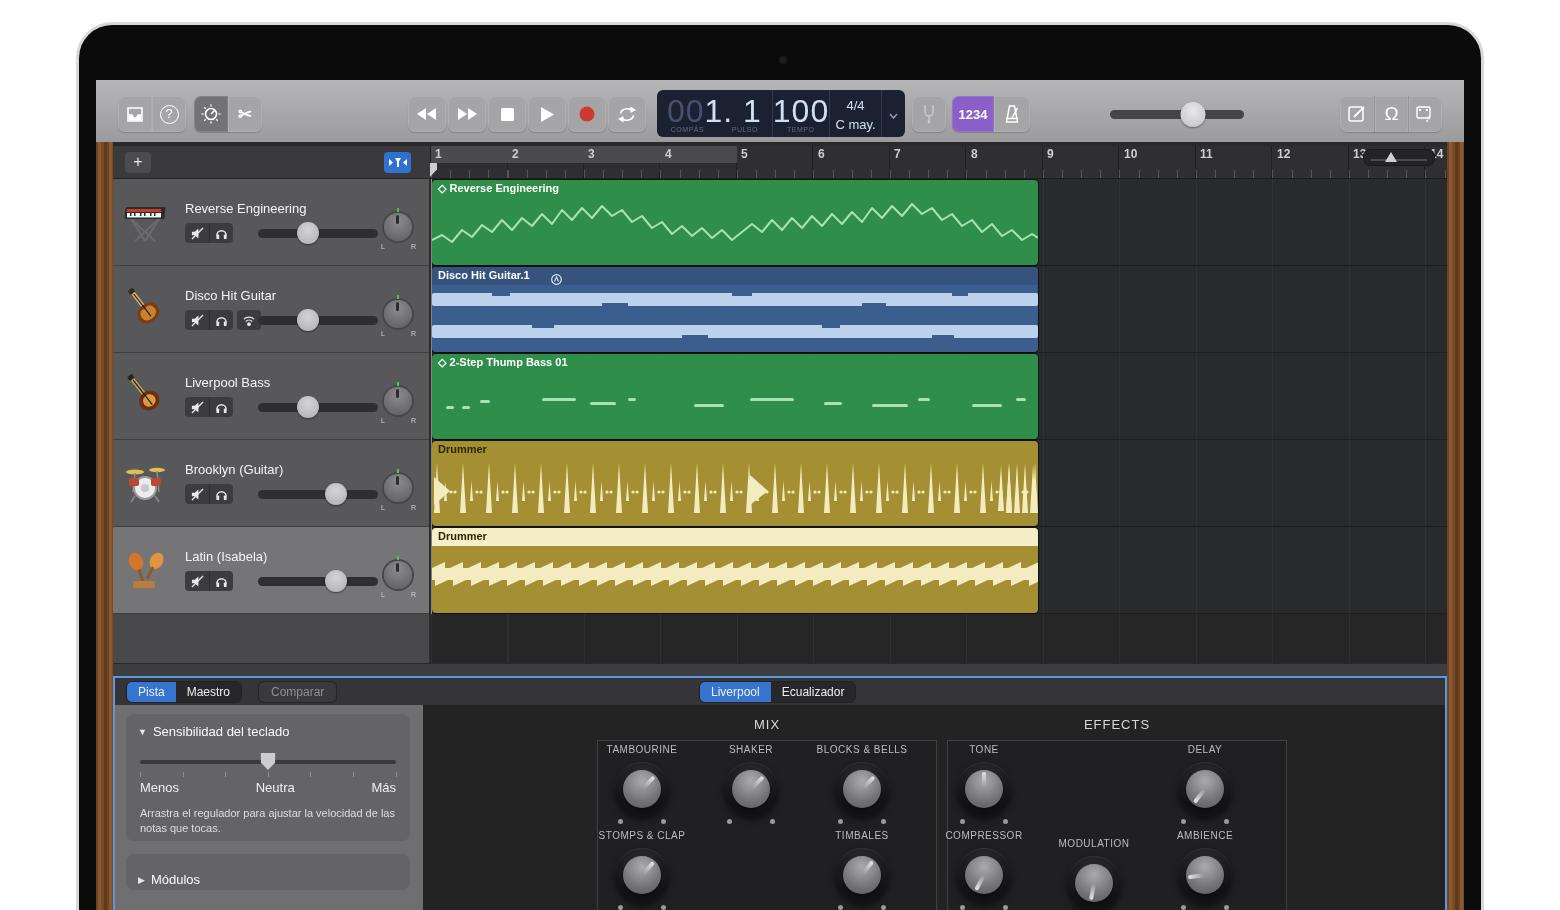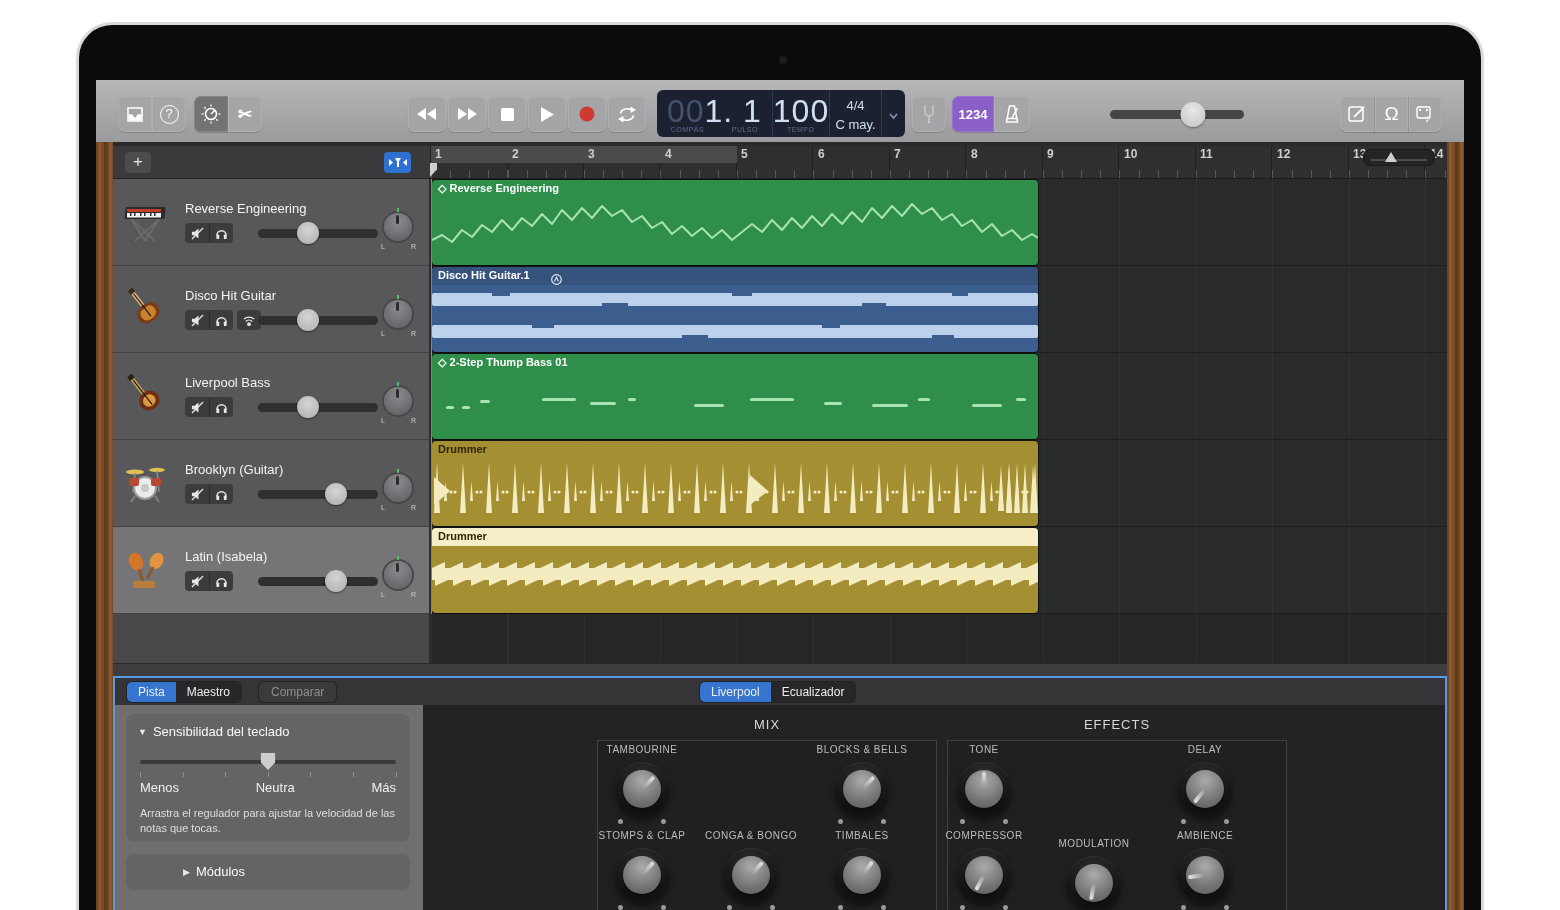--- a/index.html
+++ b/index.html
@@ -135,21 +135,21 @@
   .pb-title { position:absolute; left:12px; top:10px; font-size:13px; color:#fafafa; }
   .disc { font-size:9px; color:#e8e8ea; margin-right:6px; vertical-align:1px; }
   .sens-track { position:absolute; left:14px; top:46px; width:256px; height:4px; border-radius:2px; background:#3a3a3c; }
   .sens-handle { position:absolute; top:-7px; width:15px; height:17px; transform:translateX(-50%);
                  background:#cdcdcf; clip-path:polygon(0 0,100% 0,100% 55%,50% 100%,0 55%); }
   .sens-ticks { position:absolute; left:14px; top:58px; width:257px; height:5px;
                 background:repeating-linear-gradient(90deg,#8d8d8f 0 1px,transparent 1px 42.6px); }
   .sens-lbls { position:absolute; left:14px; top:66px; width:256px; display:flex; justify-content:space-between;
                font-size:13px; color:#f0f0f2; }
   .sens-help { position:absolute; left:14px; top:92px; width:256px; font-size:11px; line-height:1.35; color:#dedee0; }
-  .mods .pb-title { top:10px;margin-left:45px; }
+  .mods .pb-title { top:18px; }
 
   .smart { position:absolute; left:308px; top:27px; right:0; bottom:0; background:#232324; }
   .sec-title { position:absolute; top:12px; font-size:13px; letter-spacing:1px; color:#d8d8da; transform:translateX(-50%); }
   .sec-box { position:absolute; top:35px; bottom:0; background:#202022; border:1px solid #404042; border-bottom:none; }
   .box-mix { left:174px; width:340px; }
   .box-fx { left:524px; width:340px; }
   .knob { position:absolute; width:110px; text-align:center; }
   .knob-label { font-size:10px; letter-spacing:.5px; color:#bdbdbf; height:14px; white-space:nowrap; }
   .knob-body { position:relative; width:54px; height:54px; margin:4px auto 0; border-radius:50%;
                background:radial-gradient(circle at 50% 32%, #323234, #121214 72%);
@@ -729,46 +729,46 @@
             <div class="knob-body">
                 <div class="knob-cap">
                   <div class="knob-rot" style="transform: rotate(45deg);">
                     <div class="knob-pointer"></div>
                   </div>
                 </div>
               </div>
             <div class="kdot l"></div>
               <div class="kdot r"></div>
           </div>
+          <div class="knob" style="left:273px;top:39px;">
+            <div class="knob-label">SHAKER</div>
+            <div class="knob-body">
+                <div class="knob-cap">
+                  <div class="knob-rot" style="transform: rotate(45deg);">
+                    <div class="knob-pointer"></div>
+                  </div>
+                </div>
+              </div>
+            <div class="kdot l"></div>
+              <div class="kdot r"></div>
+          </div>
           <div class="knob" style="left:384px;top:39px;">
             <div class="knob-label">BLOCKS &amp; BELLS</div>
             <div class="knob-body">
                 <div class="knob-cap">
                   <div class="knob-rot" style="transform: rotate(45deg);">
                     <div class="knob-pointer"></div>
                   </div>
                 </div>
               </div>
             <div class="kdot l"></div>
               <div class="kdot r"></div>
           </div>
           <div class="knob" style="left:164px;top:125px;">
             <div class="knob-label">STOMPS &amp; CLAP</div>
-            <div class="knob-body">
-                <div class="knob-cap">
-                  <div class="knob-rot" style="transform: rotate(42deg);">
-                    <div class="knob-pointer"></div>
-                  </div>
-                </div>
-              </div>
-            <div class="kdot l"></div>
-              <div class="kdot r"></div>
-          </div>
-          <div class="knob" style="left:273px;top:125px;">
-            <div class="knob-label">CONGA &amp; BONGO</div>
             <div class="knob-body">
                 <div class="knob-cap">
                   <div class="knob-rot" style="transform: rotate(42deg);">
                     <div class="knob-pointer"></div>
                   </div>
                 </div>
               </div>
             <div class="kdot l"></div>
               <div class="kdot r"></div>
           </div>

